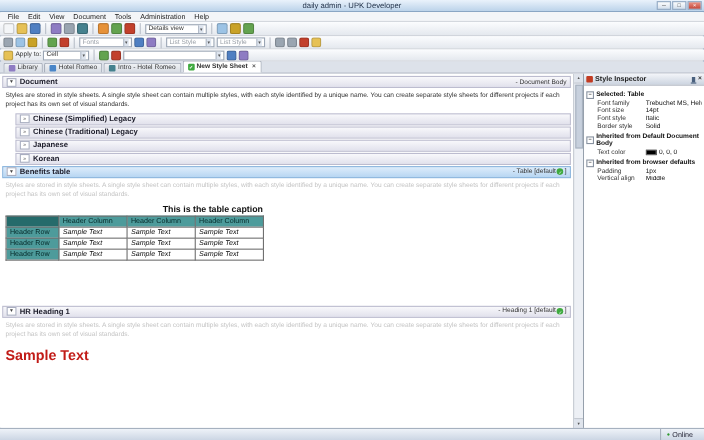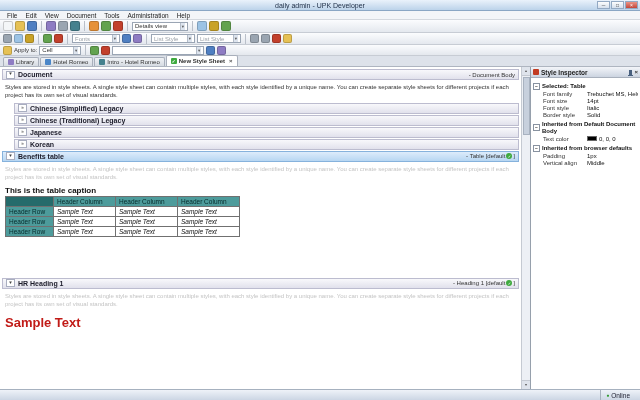--- a/index.html
+++ b/index.html
@@ -60,21 +60,21 @@
   .sec-hdr.selected { background:linear-gradient(#ddecfb,#b7d6f2); border-color:#86b2dc; }
   .sec-hdr.indent { margin-left:12px; }
   .tri { width:9px; height:8px; background:#fff; border:1px solid #a9aec0; color:#444;
     display:flex; align-items:center; justify-content:center; font-size:4.5px; line-height:1; flex:none; }
   .sec-title { font-weight:bold; color:#1c1c2a; }
   .sec-style { margin-left:auto; font-size:6px; color:#333; display:flex; align-items:center; gap:1px; }
   .badge { width:6px; height:6px; border-radius:50%; background:#3faa3f; color:#fff; font-size:4px;
     display:inline-flex; align-items:center; justify-content:center; }
   .note { font-size:6px; line-height:1.4; color:#333; padding:3px 3px 2px 3px; }
   .note.gray { color:#c4c4c4; }
-  .caption { width:234px; text-align:left; font-size:8px; font-weight:bold; color:#111;
+  .caption { width:234px; text-align:right; font-size:8px; font-weight:bold; color:#111;
     margin:2px 0 1px 3px; }
   table.demo { border-collapse:collapse; margin-left:3px; font-size:6.5px; }
   table.demo td { border:1px solid #707070; padding:1px 3px; height:10px; }
   td.hcorner { background:#256b6b; width:48px; }
   td.hcol { background:#4d9b9b; color:#042828; width:62px; }
   td.hrow { background:#4d9b9b; color:#042828; }
   td.cell { font-style:italic; color:#111; }
   .spacer { height:40px; }
   .sample-heading { font-size:13px; font-weight:bold; color:#c11b17; margin:5px 0 0 3px; }
   

